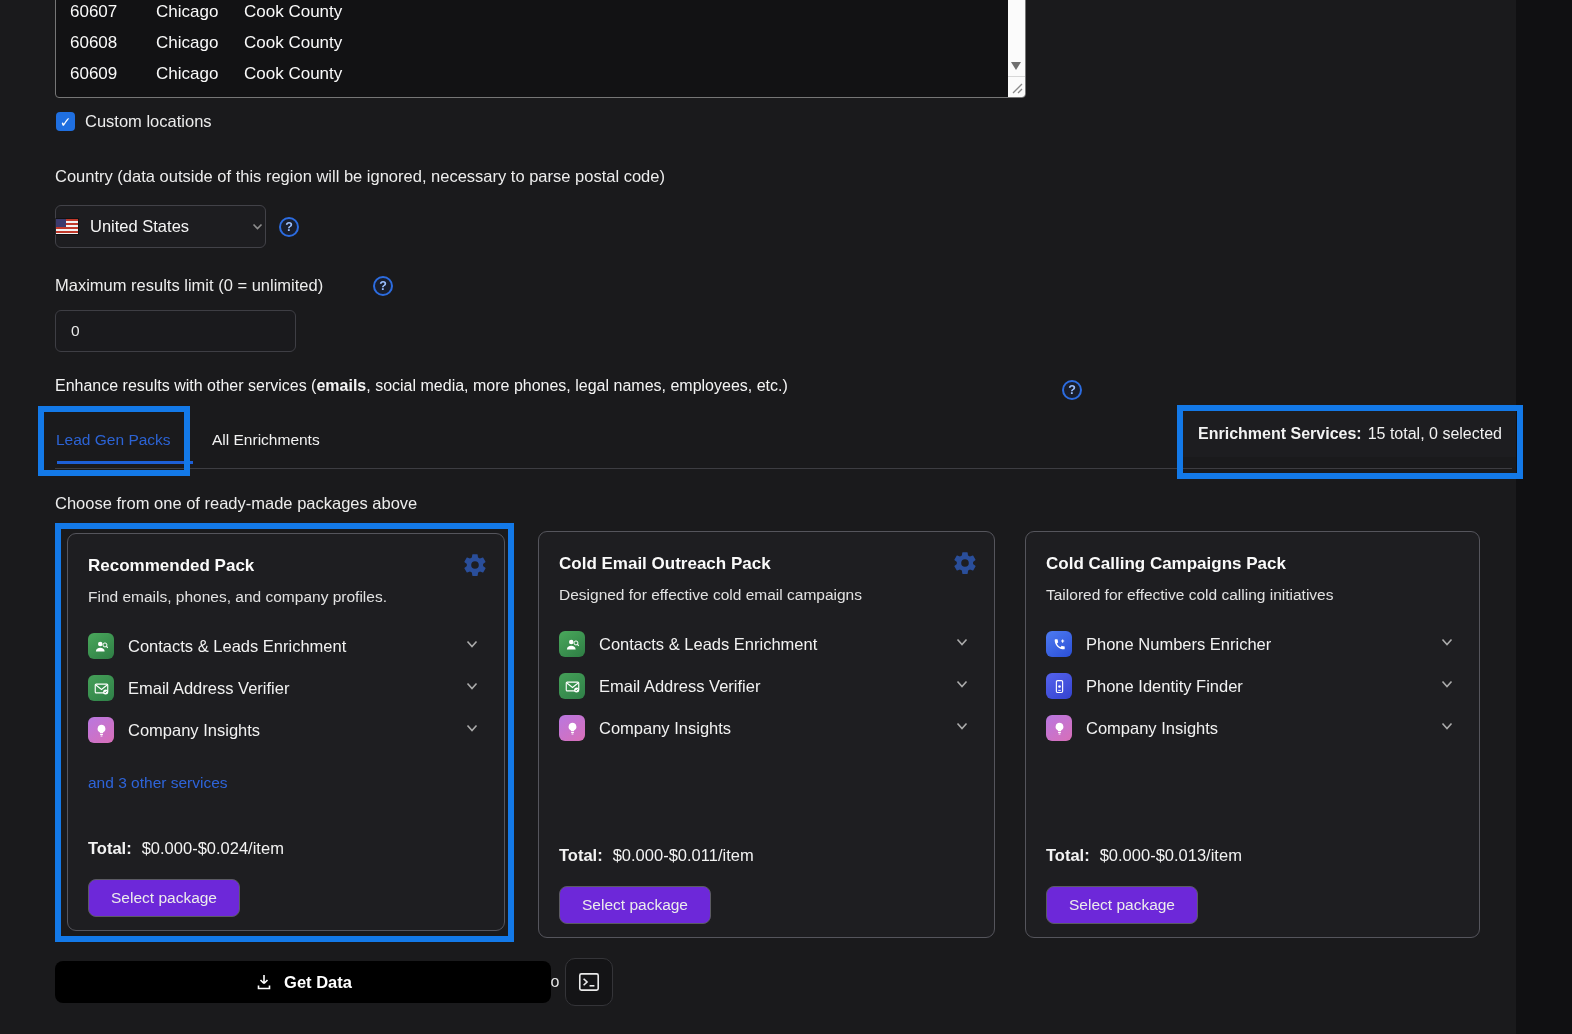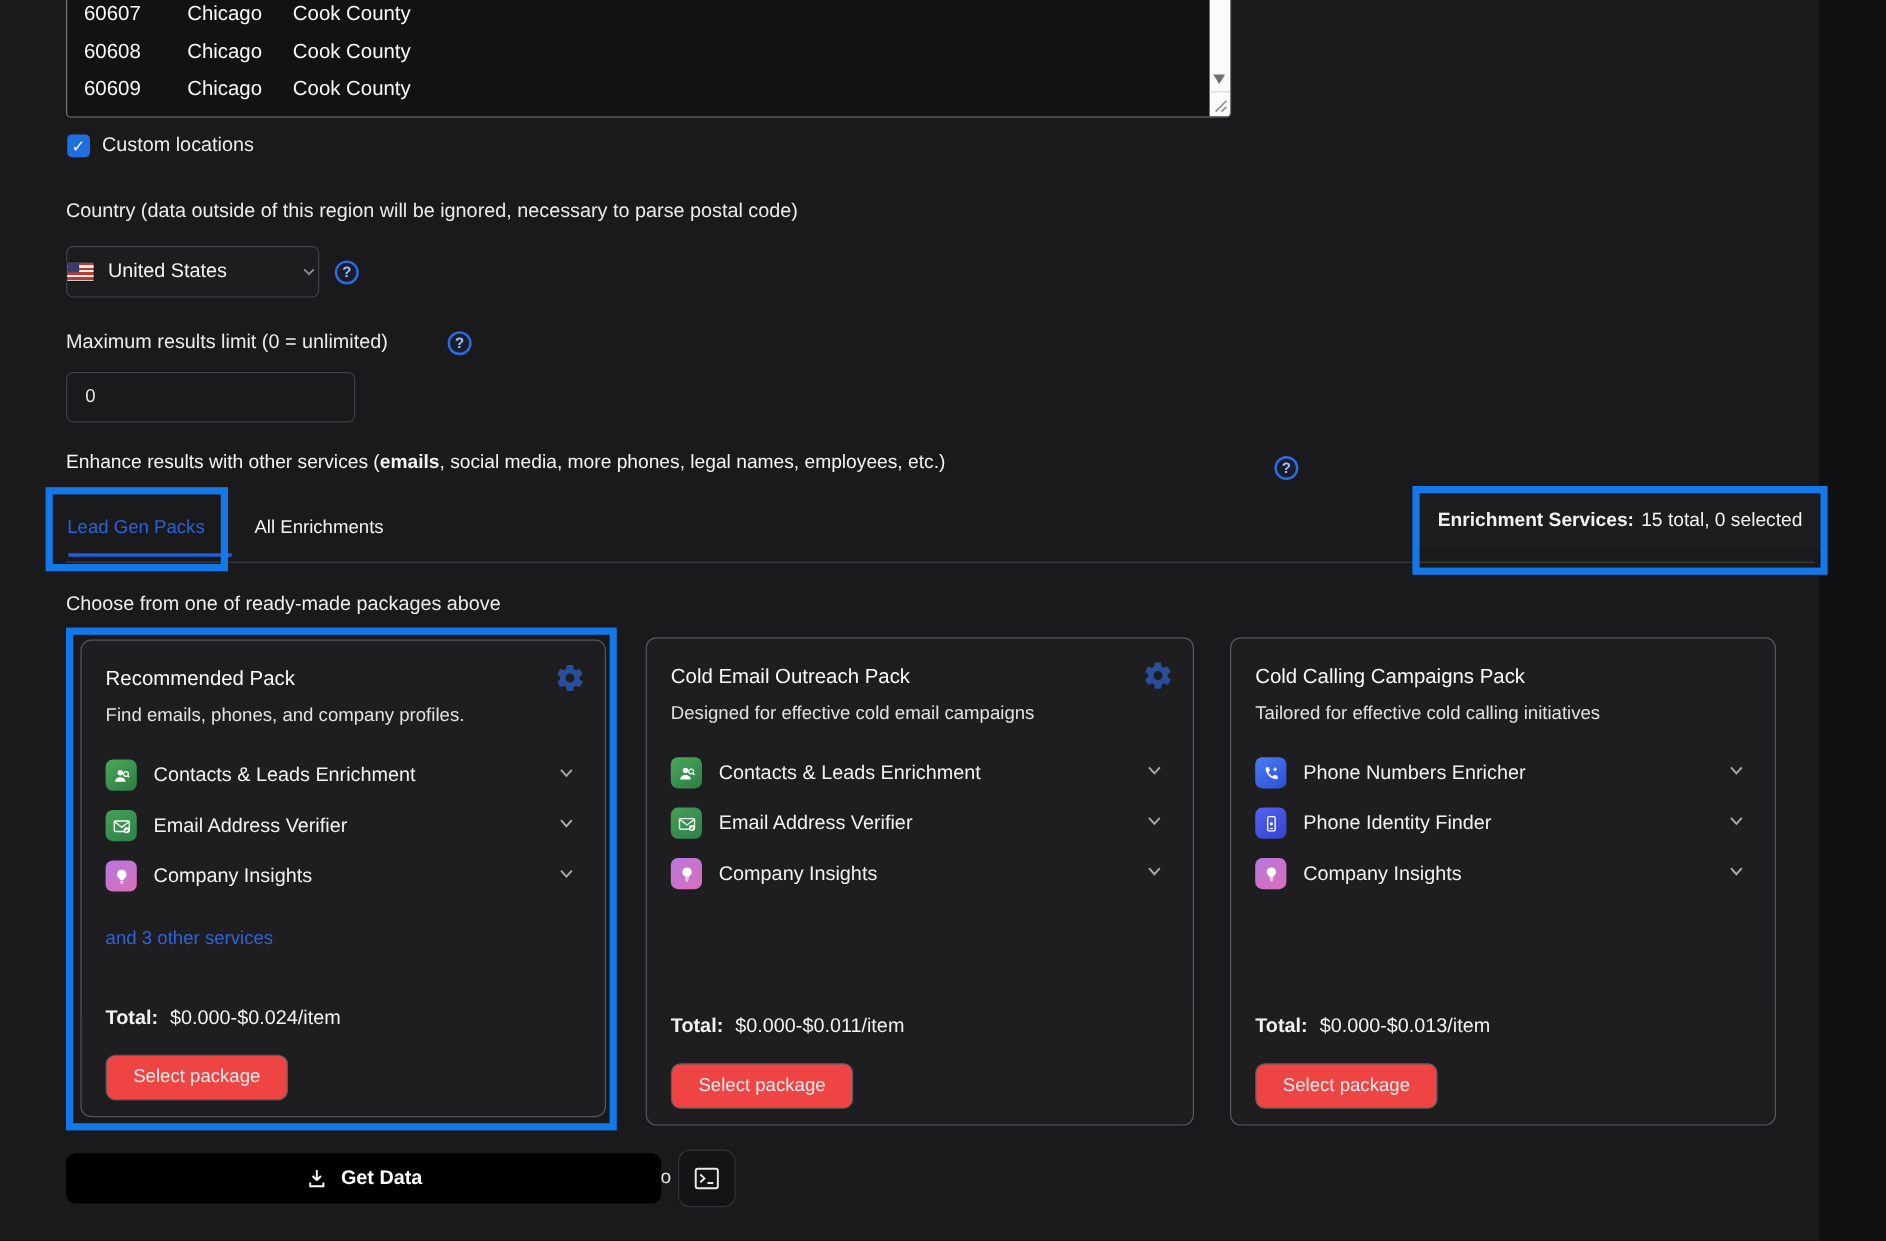--- a/index.html
+++ b/index.html
@@ -53,37 +53,37 @@
                     display:flex; align-items:center; justify-content:center; font-size:16px; color:#f2f2f2;
                     background:#1d1d20; }
   .enrich-summary b { font-weight:700; margin-right:6px; }
   .subtitle { position:absolute; left:55px; top:494px; font-size:16.5px; color:#ececec; }
 
   
   .annotation { position:absolute; border:6px solid #1379e8; pointer-events:none; z-index:5; }
 
   
   .card { position:absolute; background:#1e1e21; border:1px solid #55555c; border-radius:9px; padding:22px 20px; }
-  .card-title { font-size:17px; font-weight:400; color:#fafafa; }
+  .card-title { font-size:17px; font-weight:700; color:#fafafa; }
   .card-gear { position:absolute; right:16px; top:18px; width:26px; height:26px; cursor:pointer; }
   .card-desc { margin-top:12px; font-size:15.5px; color:#e2e2e2; }
   .services { margin-top:26px; }
   .service-row { display:flex; align-items:center; height:28px; margin-bottom:14px; cursor:pointer; }
   .service-icon { width:26px; height:26px; border-radius:6px; display:flex; align-items:center; justify-content:center; flex:0 0 auto; }
   .ic-green  { background:linear-gradient(145deg,#4aa85c,#2e7d44); }
   .ic-green2 { background:linear-gradient(145deg,#45a058,#2f8048); }
   .ic-purple { background:linear-gradient(145deg,#b977e0,#d86fb8); }
   .ic-blue   { background:linear-gradient(145deg,#4d7bf2,#2b4fd6); }
   .ic-indigo { background:linear-gradient(145deg,#5563ee,#3443cf); }
   .service-name { margin-left:14px; font-size:16.5px; color:#f2f2f2; flex:1; }
   .row-chevron { margin-right:4px; }
   .more-link { display:inline-block; margin-top:16px; font-size:15.5px; color:#2e64d9; cursor:pointer; text-decoration:none; }
   .card-total { position:absolute; left:20px; bottom:72px; font-size:16.5px; color:#f2f2f2; }
   .card-total b { font-weight:700; margin-right:10px; }
-  .select-btn { position:absolute; left:20px; bottom:13px; height:38px; padding:0 22px; background:#ef4444;
+  .select-btn { position:absolute; left:20px; bottom:13px; height:38px; padding:0 22px; background:#6d28d9;
                 border:1px solid #5b5b62; border-radius:8px; color:#ececec; font-size:15.5px;
                 font-family:"Liberation Sans", sans-serif; cursor:pointer; }
 
   
   .clipped-text { position:absolute; left:546px; top:973px; font-size:16px; color:#e6e6e6; z-index:0; }
   .get-data-btn { position:absolute; left:55px; top:961px; width:496px; height:42px; background:#000000;
                   border:none; border-radius:8px; color:#fff; font-size:16.5px; font-weight:600;
                   font-family:"Liberation Sans", sans-serif; display:flex; align-items:center;
                   justify-content:center; gap:10px; cursor:pointer; z-index:1; }
   .terminal-btn { position:absolute; left:565px; top:958px; width:48px; height:48px; background:#141416;

